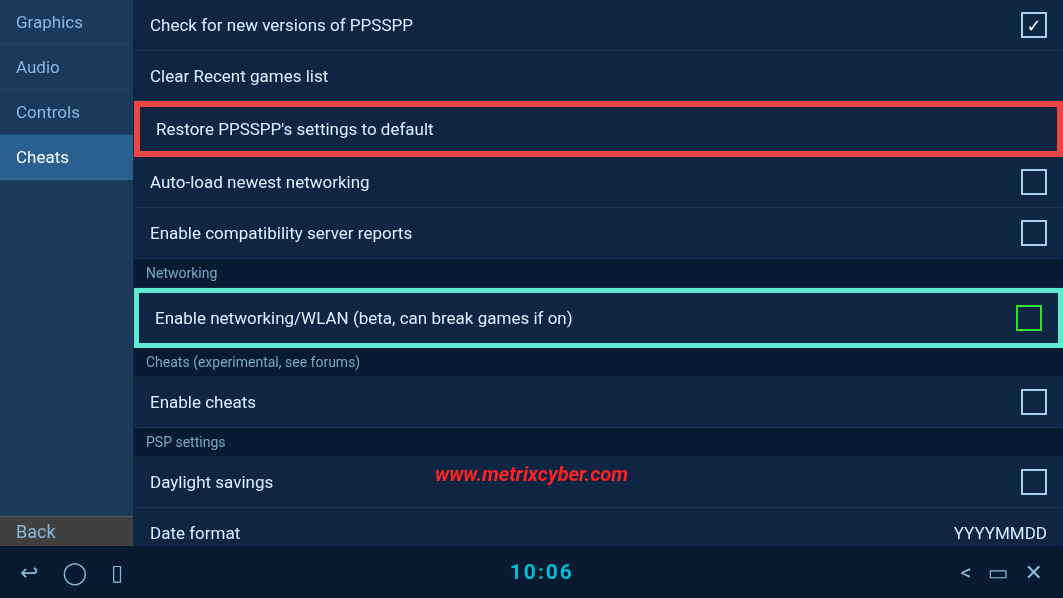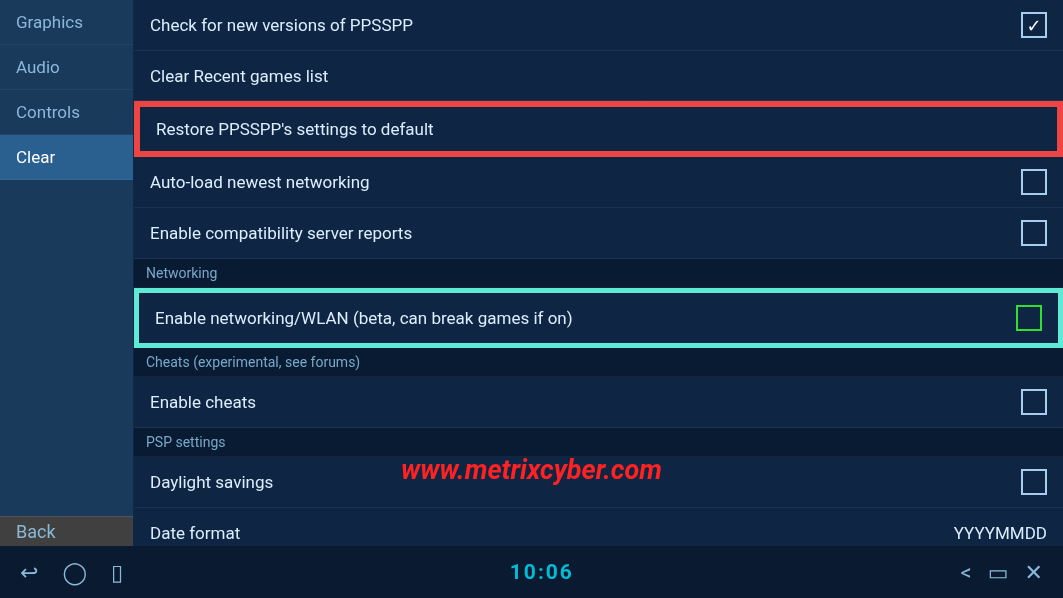--- a/index.html
+++ b/index.html
@@ -155,21 +155,21 @@
       align-items: center;
       gap: 16px;
     }
 
     .watermark {
       position: absolute;
       bottom: 60px;
       left: 50%;
       transform: translateX(-50%);
       color: #ff2222;
-      font-size: 27px;
+      font-size: 20px;
       font-weight: bold;
       font-style: italic;
       white-space: nowrap;
       z-index: 5;
       pointer-events: none;
     }
 
     
     .ps-pattern {
       position: absolute;
@@ -250,21 +250,21 @@
     <div class="sidebar-item">
       <span>Graphics</span>
     </div>
     <div class="sidebar-item">
       <span>Audio</span>
     </div>
     <div class="sidebar-item">
       <span>Controls</span>
     </div>
     <div class="sidebar-item active">
-      <span>Clear</span>
+      <span>Cheats</span>
     </div>
     <div class="back-button">
       <span>Back</span>
     </div>
   </div>
 
   <div class="content">
     <div id="settings-list">
         <div class="setting-row">
           <span class="setting-label">Check for new versions of PPSSPP</span>

